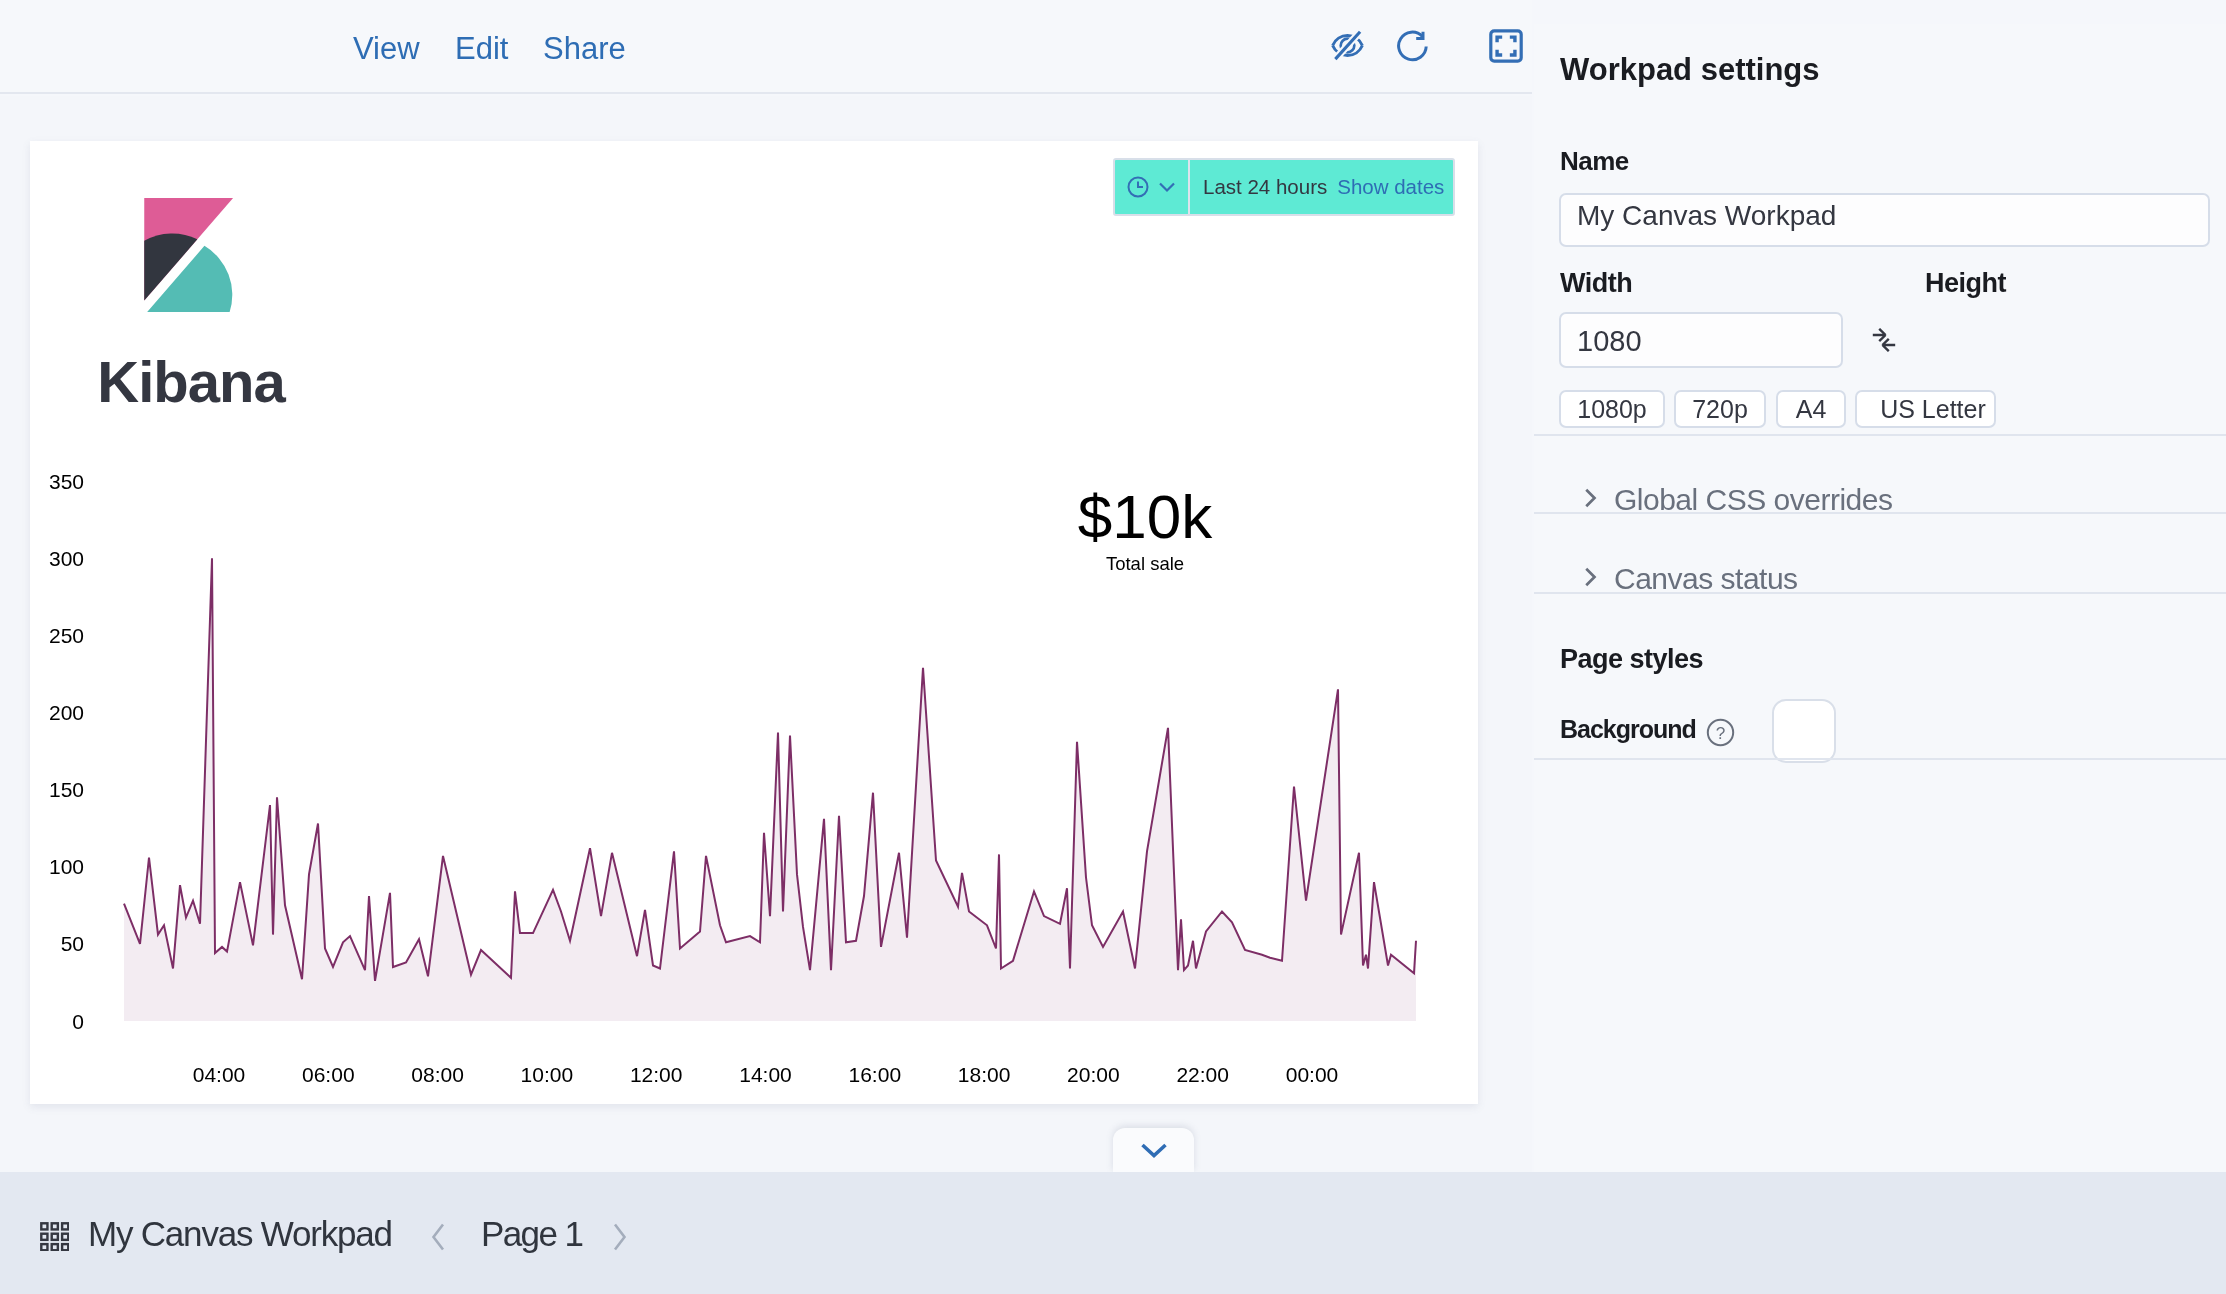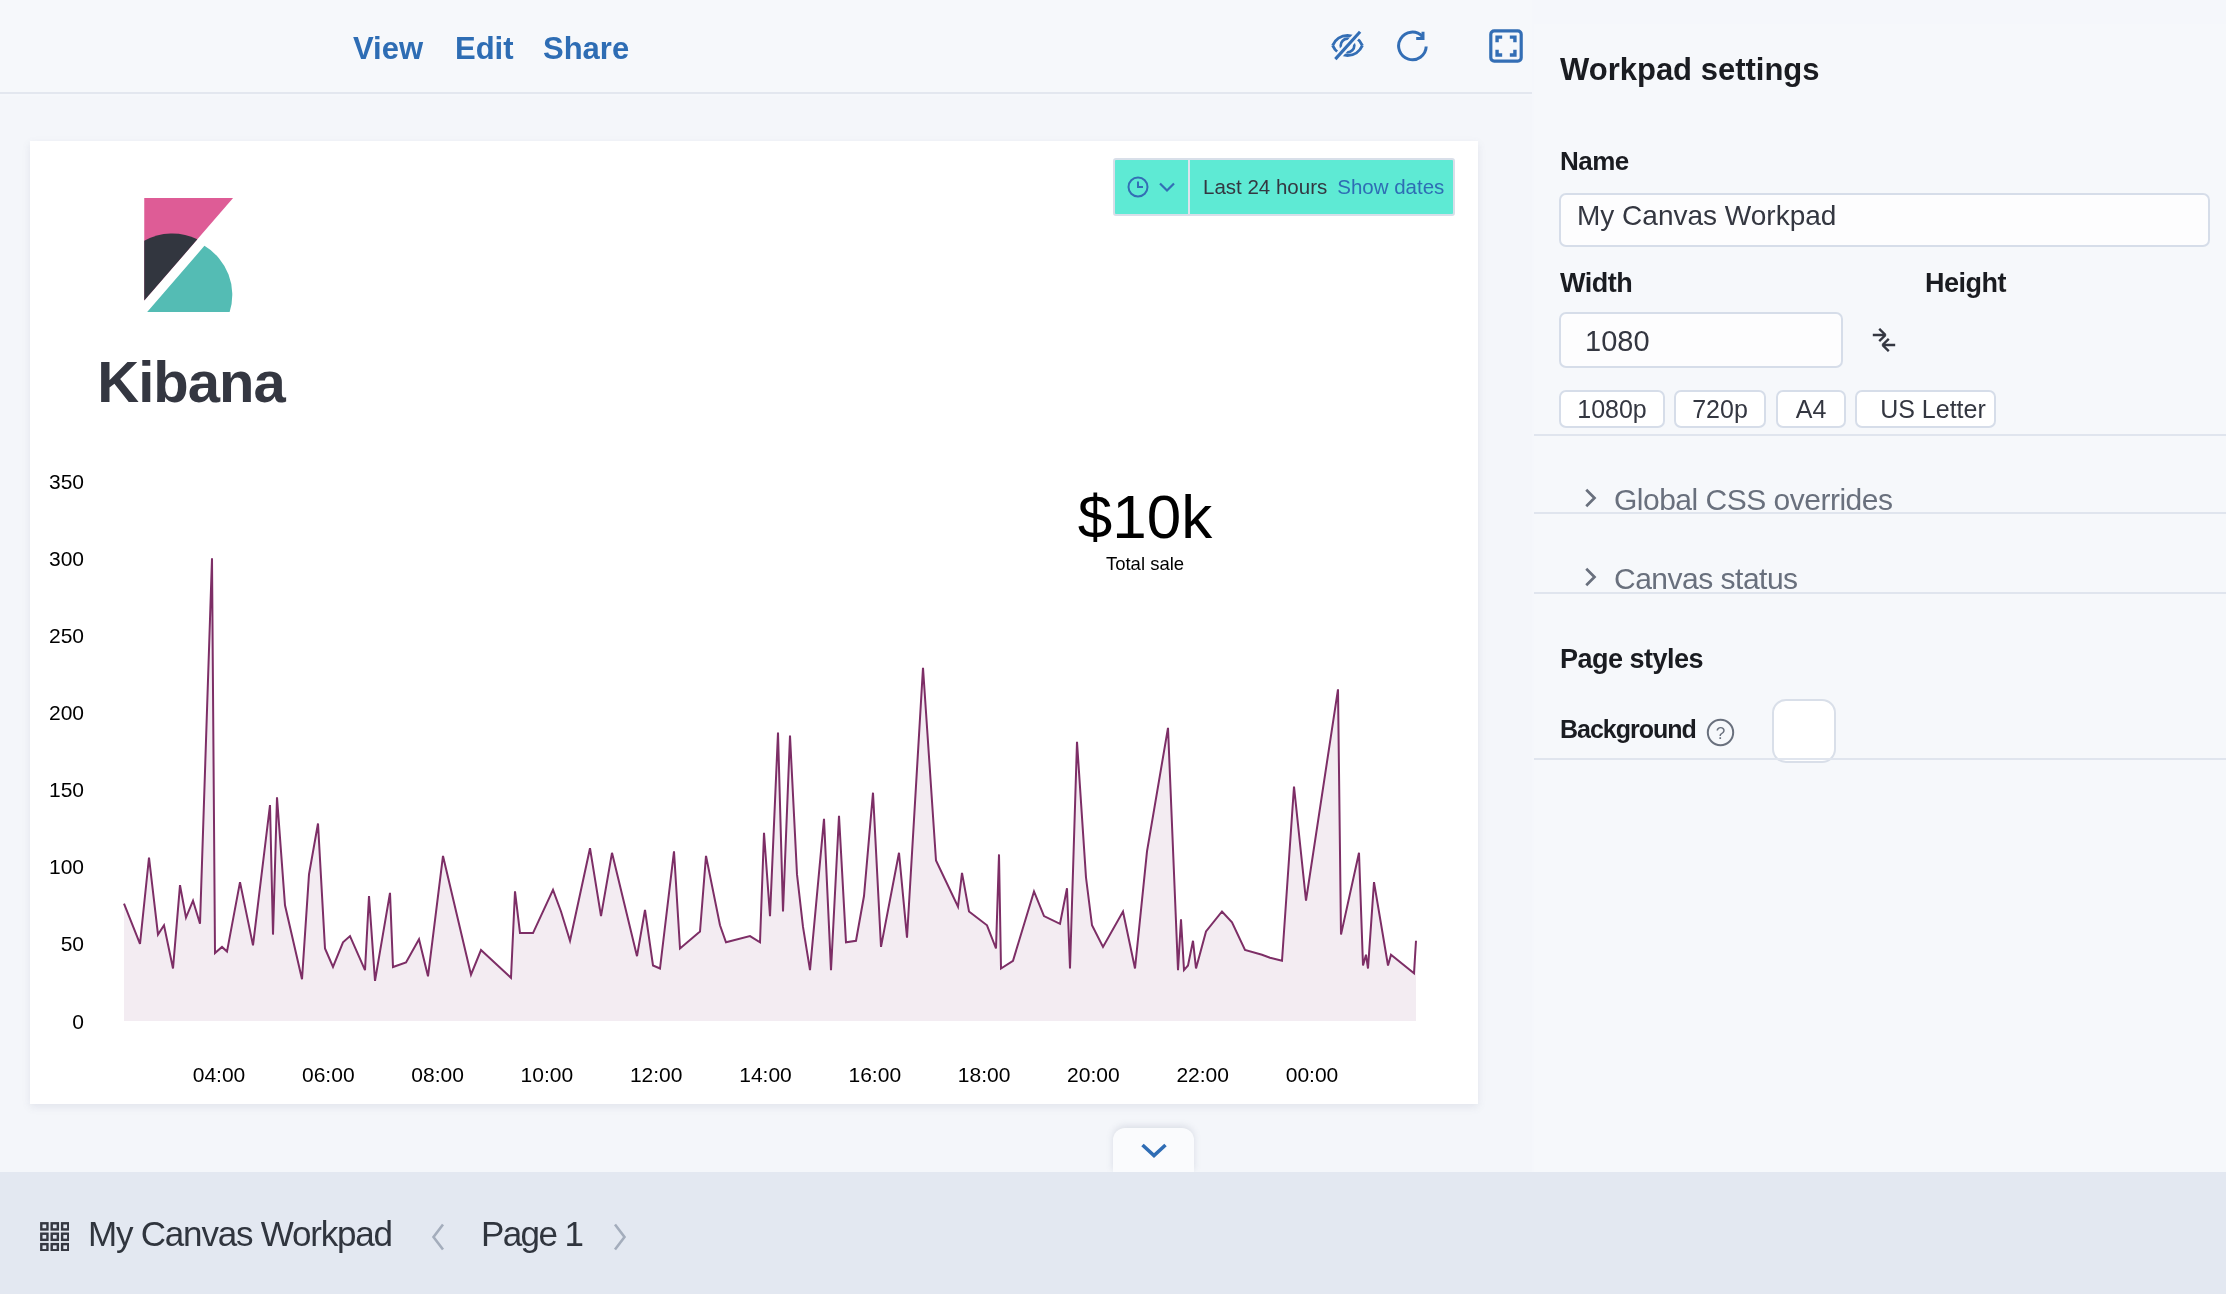--- a/index.html
+++ b/index.html
@@ -3,21 +3,21 @@
 <style>
 * { margin:0; padding:0; box-sizing:border-box; }
 html,body { width:2226px; height:1294px; overflow:hidden; font-family:"Liberation Sans",sans-serif; background:#f5f7fb; }
 .abs { position:absolute; }
 #toolbar { left:0; top:0; width:1532px; height:94px; background:#f6f8fb; border-bottom:2px solid #e3e7ef; }
 #canvas { left:0; top:96px; width:1532px; height:1076px; background:#f4f6fa; }
 #page { left:30px; top:45px; width:1448px; height:963px; background:#fff; box-shadow:0 3px 8px rgba(100,110,140,.12); }
 #sidebar { left:1534px; top:0; width:692px; height:1172px; background:#f6f8fb;margin-top:24px; }
 #bottombar { left:0; top:1172px; width:2226px; height:122px; background:#e3e8f1; }
 .btn-primary { display:flex; align-items:center; background:#2e6db3; color:#fff; border-radius:13px; }
-.menuitem { position:absolute; color:#2e6db4; font-size:31px;font-weight:bold; }
+.menuitem { position:absolute; color:#2e6db4; font-size:31px; }
 .hr { position:absolute; left:1534px; width:692px; height:2px; background:#e0e5ee; }
 .axlab { font-size:21px; fill:#000; font-family:"Liberation Sans",sans-serif; }
 .sblabel { position:absolute; font-weight:bold; color:#1a1c21; }
 .input { position:absolute; background:#fdfdfe; border:2px solid #d6dde9; border-radius:7px; display:flex; align-items:center; color:#343741; padding-top:3px; }
 .sizebtn { position:absolute; top:366px; height:38px; background:#fff; border:2px solid #d6dde9; border-radius:7px; display:flex; align-items:center; justify-content:center; font-size:25px; color:#343741; }
 .accord { position:absolute; color:#69707d; font-size:30px; letter-spacing:-0.5px; }
 </style></head>
 <body>
 <div class="abs" id="toolbar">
   <span class="menuitem" style="left:353px; top:31px;">View</span>
@@ -91,21 +91,21 @@
     </svg>
   </div>
 </div>
 
 <div class="abs" id="sidebar">
   <div class="sblabel" style="left:26px; top:28px; font-size:31px;">Workpad settings</div>
   <div class="sblabel" style="left:26px; top:122px; font-size:26px; letter-spacing:-0.5px;">Name</div>
   <div class="input" style="left:25px; top:169px; width:651px; height:54px; font-size:28px; padding-left:16px; padding-top:0; padding-bottom:9px;">My Canvas Workpad</div>
   <div class="sblabel" style="left:26px; top:244px; font-size:27px; letter-spacing:-0.5px;">Width</div>
   <div class="sblabel" style="left:391px; top:244px; font-size:27px; letter-spacing:-0.5px;">Height</div>
-  <div class="input" style="left:25px; top:288px; width:284px; height:56px; font-size:29px; padding-left:24px;">1080</div>
+  <div class="input" style="left:25px; top:288px; width:284px; height:56px; font-size:29px; padding-left:16px;">1080</div>
   <svg class="abs" style="left:338px; top:304px;" width="24" height="24" viewBox="0 0 24 24" fill="none" stroke="#343741" stroke-width="2.4">
     <path d="M0.8 7 H13 M13.6 7 L7.2 0.8 M13.6 7 L7.2 13.2"></path>
     <path d="M23.2 17 H11 M10.4 17 L16.8 10.8 M10.4 17 L16.8 23.2"></path>
   </svg>
   <div class="sizebtn" style="left:25px; width:106px;">1080p</div>
   <div class="sizebtn" style="left:140px; width:92px;">720p</div>
   <div class="sizebtn" style="left:242px; width:70px;">A4</div>
   <div class="sizebtn" style="left:321px; width:141px;padding-left:15px;">US Letter</div>
   <div class="accord" style="left:80px; top:459px;">Global CSS overrides</div>
   <svg class="abs" style="left:44px; top:462px;" width="24" height="24" viewBox="0 0 16 16" fill="none" stroke="#69707d" stroke-width="1.8">

